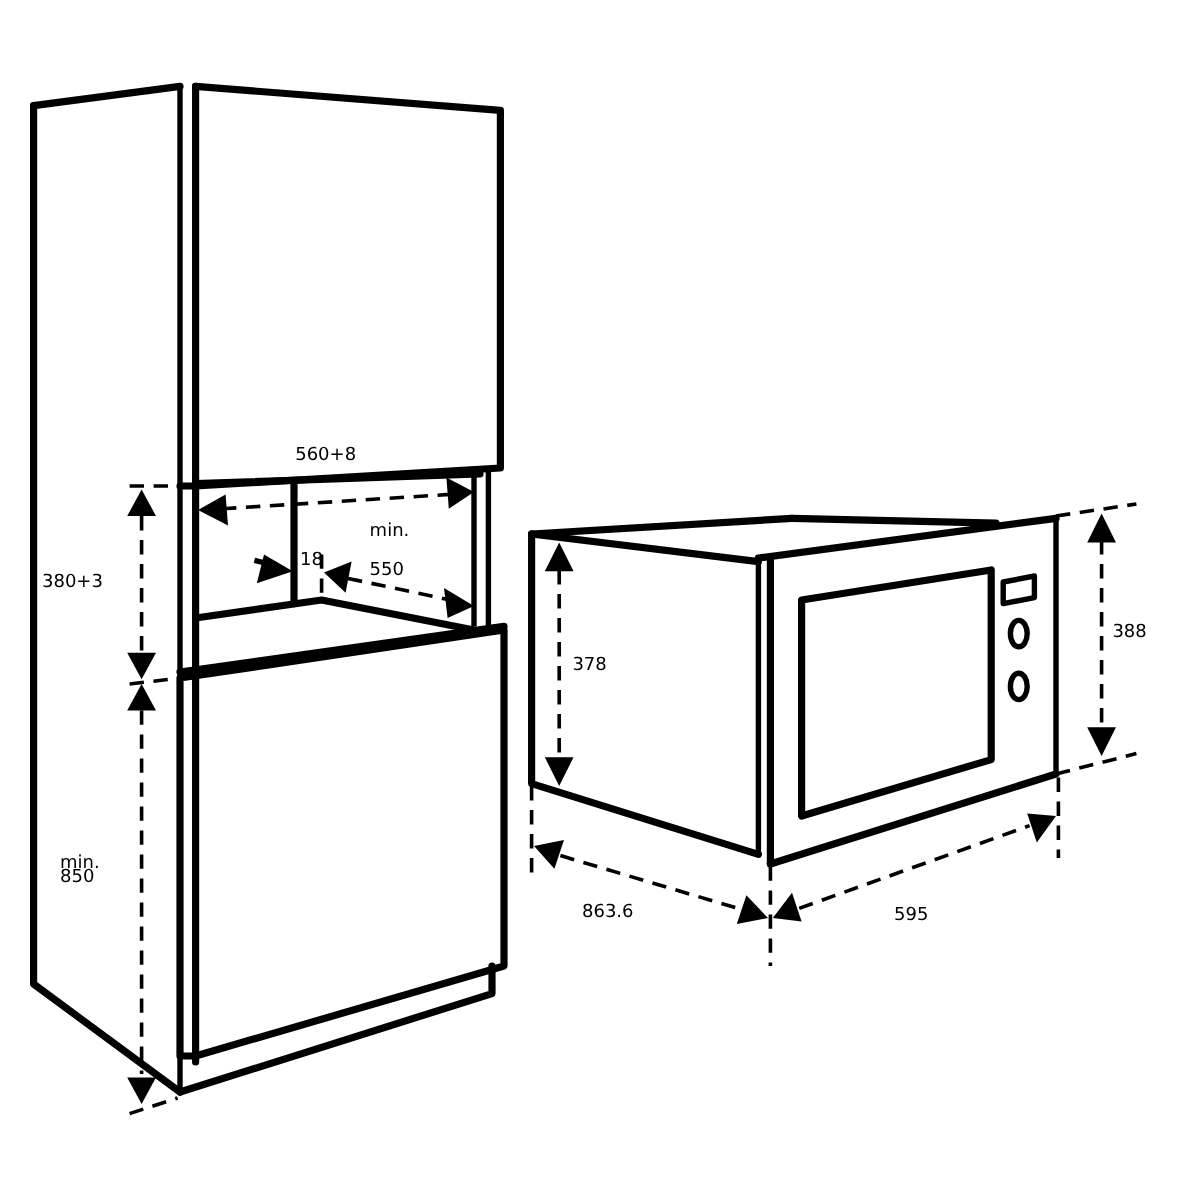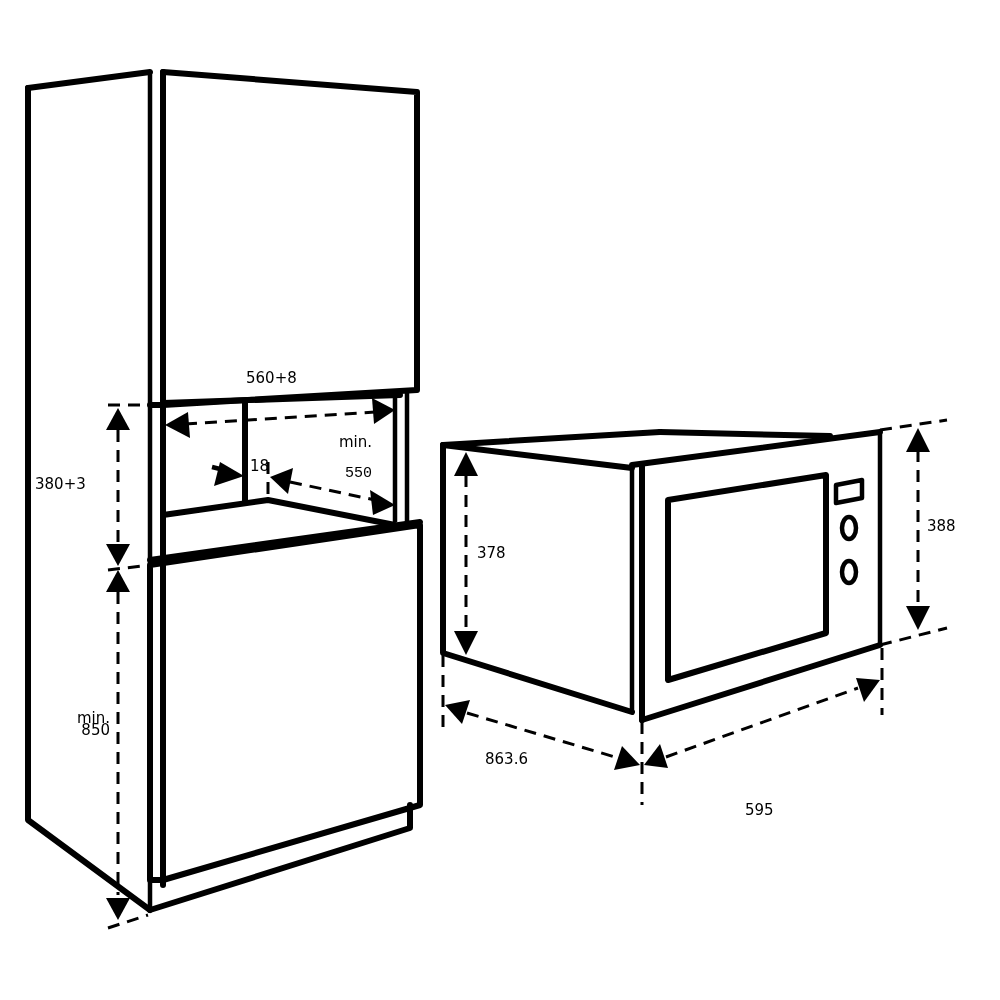--- a/index.html
+++ b/index.html
@@ -4,21 +4,21 @@
 <style>
   html, body { margin:0; padding:0; background:#ffffff; }
   body { width:1000px; height:1000px; overflow:hidden; }
   #canvas { position:absolute; left:0; top:0; width:1000px; height:1000px; }
   svg { position:absolute; left:0; top:0; }
   .ln { stroke:#000; stroke-width:6; fill:none; stroke-linejoin:round; stroke-linecap:round; }
   .ln-thin { stroke:#000; stroke-width:4.5; fill:none; stroke-linejoin:round; }
   .dash { stroke:#000; stroke-width:3; fill:none; stroke-dasharray:12 8; }
   .arrow { fill:#000; stroke:none; }
   .lbl { position:absolute; font-family:"DejaVu Sans", sans-serif; font-size:15px; color:#000; line-height:28px; white-space:nowrap; }
-  .center { text-align:right; }
+  .center { text-align:left; }
 </style>
 </head>
 <body>
 
 <div id="canvas">
 <svg width="1000" height="1000" viewBox="0 0 1000 1000">
 
   <g>
 
     <polyline class="ln" points="28,88 28,820 150,910"></polyline>
@@ -126,21 +126,21 @@
     <line class="dash" x1="666" y1="757" x2="858" y2="688"></line>
     <polygon class="arrow" points="644,765 668,768 660,744"></polygon>
     <polygon class="arrow" points="880,680 856,678 864,702"></polygon>
   </g>
 </svg>
 
 <div class="lbl" style="left:246px;top:364px;">560+8</div>
 <div class="lbl" style="left:35px;top:470px;">380+3</div>
 <div class="lbl" style="left:250px;top:452px;">18</div>
 <div class="lbl center" style="left:308px;top:428px;width:64px;">min.</div>
-<div class="lbl center" style="left:308px;top:460px;width:64px;font-family:Liberation Mono, monospace;">550</div>
+<div class="lbl center" style="left:308px;top:460px;width:64px;">550</div>
 <div class="lbl center" style="left:50px;top:704px;width:60px;">min.</div>
 <div class="lbl center" style="left:50px;top:716px;width:60px;">850</div>
 
 <div class="lbl" style="left:477px;top:539px;">378</div>
 <div class="lbl" style="left:927px;top:512px;text-align:center;">388</div>
 <div class="lbl" style="left:485px;top:745px;">863.6</div>
-<div class="lbl" style="left:745px;top:748px;margin-top:48px;">595</div>
+<div class="lbl" style="left:745px;top:748px;">595</div>
 </div>
 
 </body></html>

